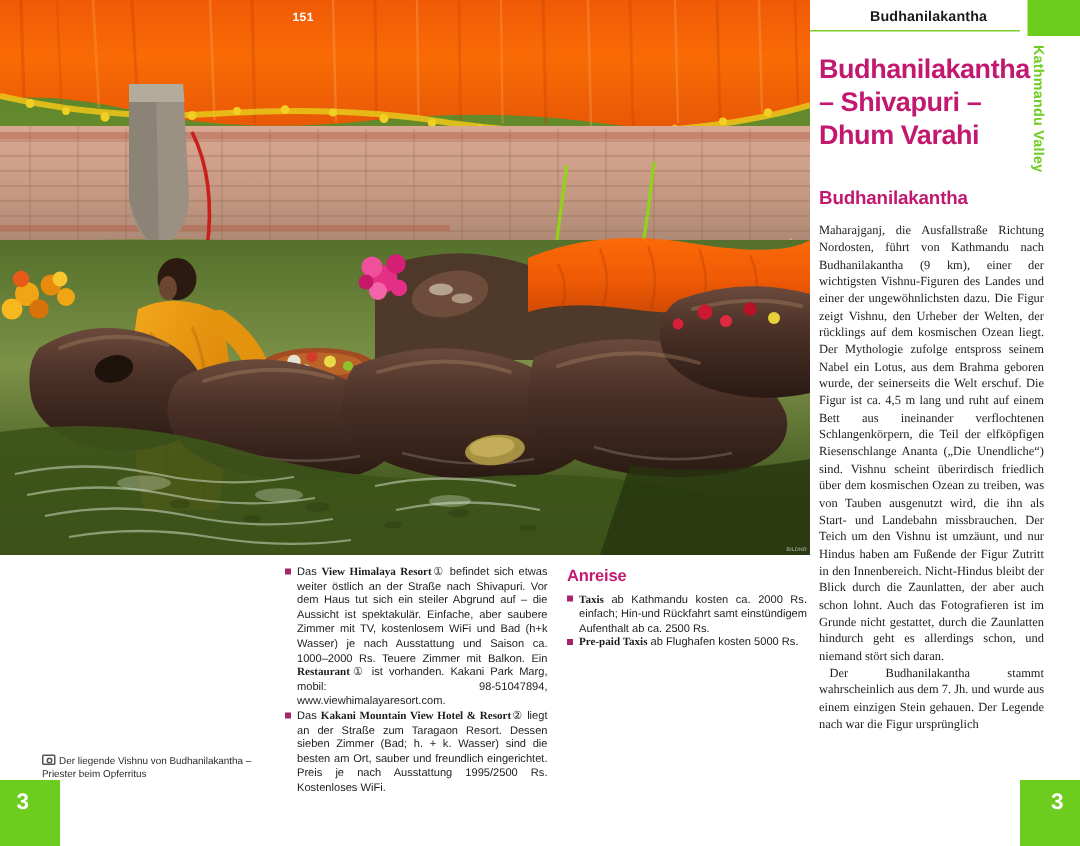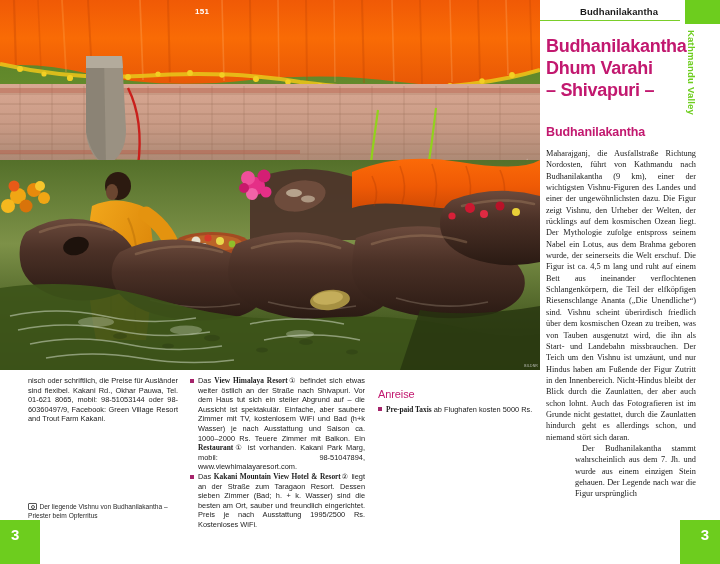--- a/index.html
+++ b/index.html
@@ -59,21 +59,21 @@
   .body-col{
     position:absolute;left:546px;top:148px;width:150px;
     font-family:"Liberation Serif", serif;
     font-size:8.3px;line-height:11.35px;
     color:#1b1b1b;
     text-align:justify;
     hyphens:auto;
     -webkit-hyphens:auto;
   }
   .body-col p{margin:0;text-indent:0;}
-  .body-col p + p{text-indent:7px;margin-left:29px;}
+  .body-col p + p{text-indent:7px;}
   .body-col b{font-weight:normal;}
 
   
   .photo{
     position:absolute;left:0;top:0;width:540px;height:370px;
     overflow:hidden;background:#123;
   }
   .photo svg{display:block;}
   .photo-credit{
     position:absolute;right:2px;bottom:2px;
@@ -101,22 +101,22 @@
   .col2{left:190px;width:175px;}
   .col3{left:378px;width:160px;}
 
   .bullet-p{position:relative;padding-left:8px;margin-top:1px;}
   .bullet-p:before{
     content:"";position:absolute;left:0;top:2.6px;
     width:4.2px;height:4.2px;background:#a5246b;
   }
 
   .anreise-h{
-    color:#c2186f;font-size:11px;font-weight:normal;
-    margin:14px 0 5px 0;letter-spacing:-.1px;
+    color:#c2186f;font-size:11px;font-weight:bold;
+    margin:4px 0 5px 0;letter-spacing:-.1px;
   }
 
   
   .caption{
     position:absolute;left:28px;top:502px;width:150px;
     font-family:"Liberation Sans", sans-serif;
     font-size:6.6px;line-height:8.4px;color:#2a2a2a;
   }
   .cam-icon{
     display:inline-block;width:7px;height:5.4px;
@@ -428,48 +428,46 @@
     <div class="header-rule"></div>
     <div class="page-num-box"></div>
   </div>
   <div class="header-title" style="position:absolute;left:580px;top:6px;">Budhanilakantha</div>
   <div class="page-num">151</div>
 
   <div class="side-tab">Kathmandu Valley</div>
 
   <div class="main-title">
     <div>Budhanilakantha</div>
+    <div>– Shivapuri –</div>
     <div>Dhum Varahi</div>
-    <div>– Shivapuri –</div>
   </div>
 
   <div class="sect-h">Budhanilakantha</div>
 
   <div class="body-col">
     <p><span>Maharajganj, die Ausfallstraße Richtung Nordosten, führt von Kathmandu nach Budhanilakantha (9 km), </span><b>einer der wichtigsten Vishnu-Figuren des Landes</b><span> und einer der ungewöhnlichsten dazu. Die Figur zeigt Vishnu, den Urheber der Welten, der rücklings auf dem kosmischen Ozean liegt. Der Mythologie zufolge entspross seinem Nabel ein Lotus, aus dem Brahma geboren wurde, der seinerseits die Welt erschuf. Die Figur ist ca. 4,5 m lang und ruht auf einem Bett aus ineinander verflochtenen Schlangenkörpern, die Teil der elfköpfigen Riesenschlange Ananta („Die Unendliche“) sind. Vishnu scheint überirdisch friedlich über dem kosmischen Ozean zu treiben, was von Tauben ausgenutzt wird, die ihn als Start- und Landebahn missbrauchen. Der Teich um den Vishnu ist umzäunt, und nur Hindus haben am Fußende der Figur Zutritt in den Innenbereich. Nicht-Hindus bleibt der Blick durch die Zaunlatten, der aber auch schon lohnt. Auch das Fotografieren ist im Grunde nicht gestattet, durch die Zaunlatten hindurch geht es allerdings schon, und niemand stört sich daran.</span></p>
     <p><span>Der Budhanilakantha stammt wahrscheinlich aus dem 7. Jh. und wurde </span><b>aus einem einzigen Stein gehauen.</b><span> Der Legende nach war die Figur ursprünglich</span></p>
   </div>
 
   <div class="caption">
     <span class="cam-icon"></span><span>Der liegende Vishnu von Budhanilakantha – Priester beim Opferritus</span>
   </div>
 
   <div class="lower">
 
-    <div class="col col1">
-      <p>nisch oder schriftlich, die Preise für Ausländer sind flexibel. Kakani Rd., Okhar Pauwa, Tel. 01-621 8065, mobil: 98-51053144 oder 98-60360497/9, Facebook: Green Village Resort and Trout Farm Kakani.</p>
-    </div>
 
     <div class="col col2">
       <p class="bullet-p"><span>Das </span><b>View Himalaya Resort</b><span>①</span><span> befindet sich etwas weiter östlich an der Straße nach Shivapuri. Vor dem Haus tut sich ein steiler Abgrund auf – die Aussicht ist spektakulär. Einfache, aber saubere Zimmer mit TV, kostenlosem WiFi und Bad (h+k Wasser) je nach Ausstattung und Saison ca. 1000–2000 Rs. Teuere Zimmer mit Balkon. Ein </span><b>Restaurant</b><span>①</span><span> ist vorhanden. Kakani Park Marg, mobil: 98-51047894, www.viewhimalayaresort.com.</span></p>
       <p class="bullet-p"><span>Das </span><b>Kakani Mountain View Hotel &amp; Resort</b><span>②</span><span> liegt an der Straße zum Taragaon Resort. Dessen sieben Zimmer (Bad; h. + k. Wasser) sind die besten am Ort, sauber und freundlich eingerichtet. Preis je nach Ausstattung 1995/2500 Rs. Kostenloses WiFi.</span></p>
     </div>
 
     <div class="col col3">
       <div class="anreise-h">Anreise</div>
+      <p class="bullet-p"><b>Taxis</b><span> ab Kathmandu kosten ca. 2000 Rs. einfach; Hin-und Rückfahrt samt einstündigem Aufenthalt ab ca. 2500 Rs.</span></p>
       <p class="bullet-p"><b>Pre-paid Taxis</b><span> ab Flughafen kosten 5000 Rs.</span></p>
     </div>
   </div>
 
   <div class="tab-green tab-left">
     <span class="tab-num">3</span>
   </div>
   <div class="tab-green tab-right">
     <span class="tab-num">3</span>
   </div>

